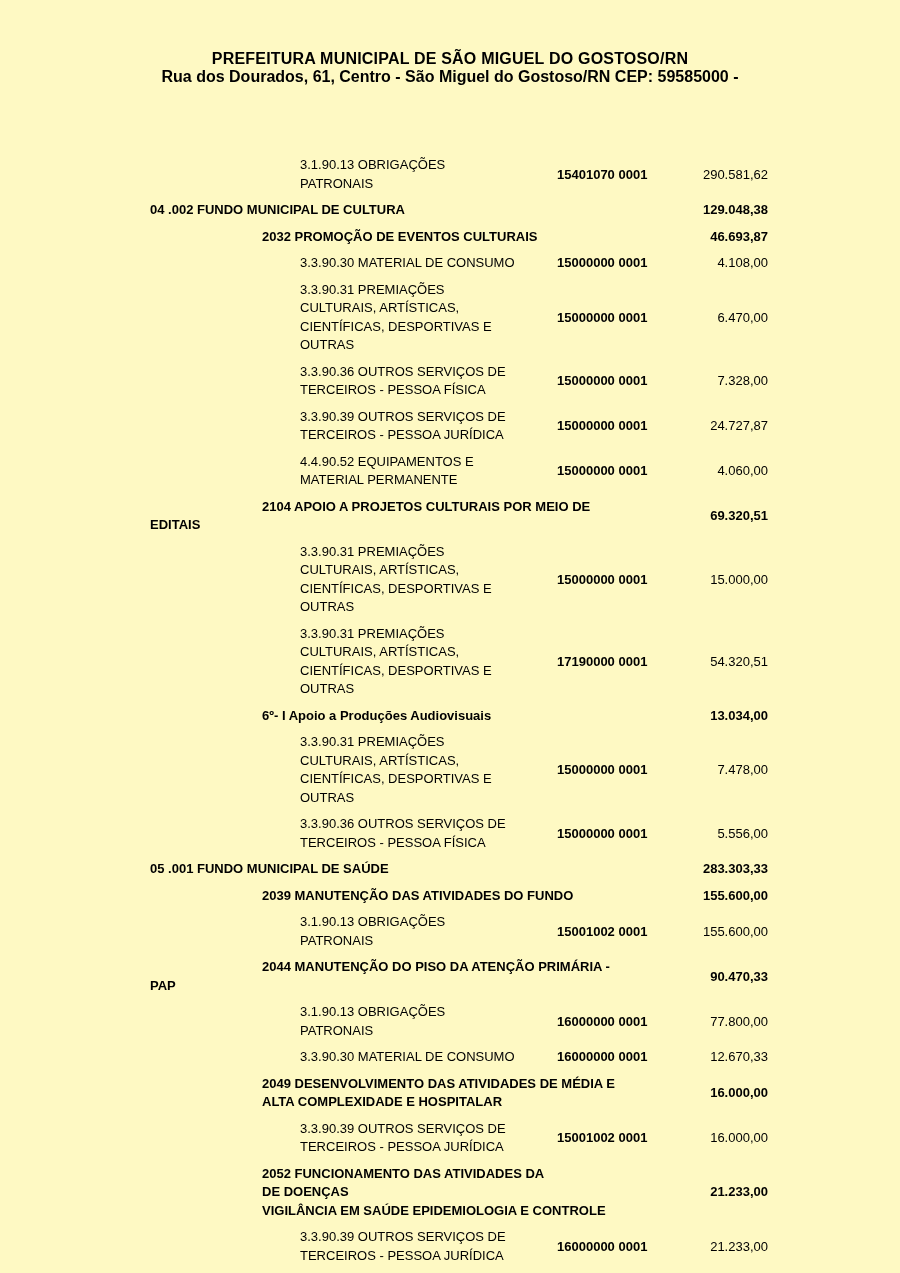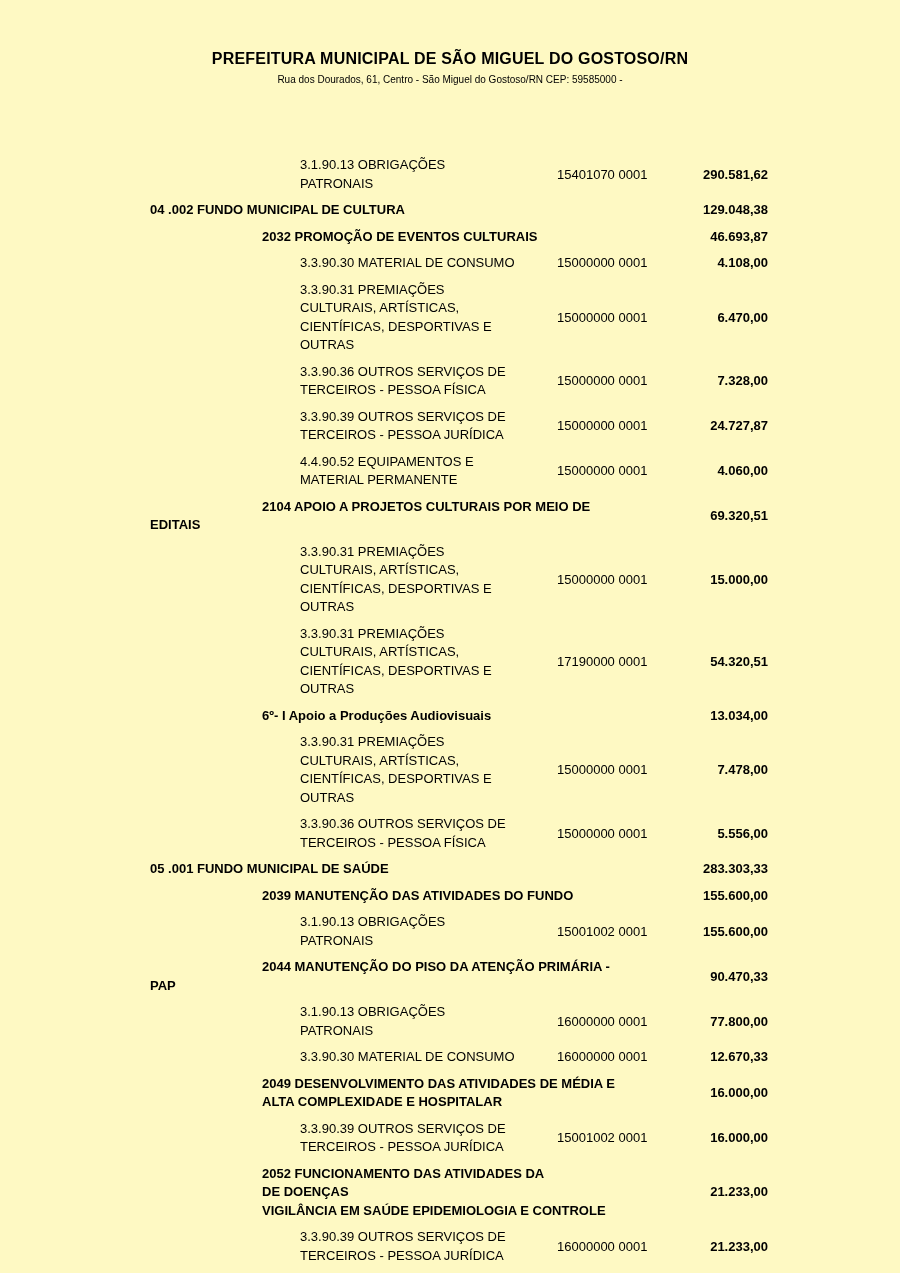--- a/index.html
+++ b/index.html
@@ -3,38 +3,38 @@
 <meta charset="utf-8">
 <style>
   html,body { margin:0; padding:0; background:#ffffff; }
   .page {
     position:relative; width:900px; height:1273px; background:#fef9c3;
     overflow:hidden; color:#000;
     font-family:"Liberation Sans","DejaVu Sans",sans-serif;
   }
   .header { position:absolute; top:50px; left:0; width:900px; text-align:center; }
   .org-title { font-size:16px; font-weight:bold; letter-spacing:0.2px; }
-  .org-address { font-size:10px; margin-top:6px; }
+  .org-address { font-size:16px; margin-top:0;font-weight:bold; }
   .report { position:absolute; left:150px; top:148px; width:618px; }
   .row { position:relative; font-size:13px; line-height:18.5px; margin-bottom:3.5px;margin-top:8px; }
   .line { white-space:pre; }
   .row.unit  { font-weight:bold; }
   .row.action .line { margin-left:112px; font-weight:bold; }
   .row.action.outdent .line:not(:first-child) { margin-left:0; }
   .row.detail .line { margin-left:150px; font-weight:normal; }
   .source {
     position:absolute; left:407px; top:50%; transform:translateY(-50%);
-    font-weight:normal; white-space:pre;
+    font-weight:bold; white-space:pre;
   }
   .value {
     position:absolute; right:0; top:50%; transform:translateY(-50%);
     text-align:right; white-space:pre;
   }
   .row.unit .value, .row.action .value { font-weight:bold; }
-  .row.detail .value { font-weight:bold; }
+  .row.detail .value { font-weight:normal; }
 </style>
 </head>
 <body>
 
 <div class="page">
   <div class="header">
     <div class="org-title">PREFEITURA MUNICIPAL DE SÃO MIGUEL DO GOSTOSO/RN</div>
     <div class="org-address">Rua dos Dourados, 61, Centro - São Miguel do Gostoso/RN CEP: 59585000 -</div>
   </div>
   <div class="report" id="report">

